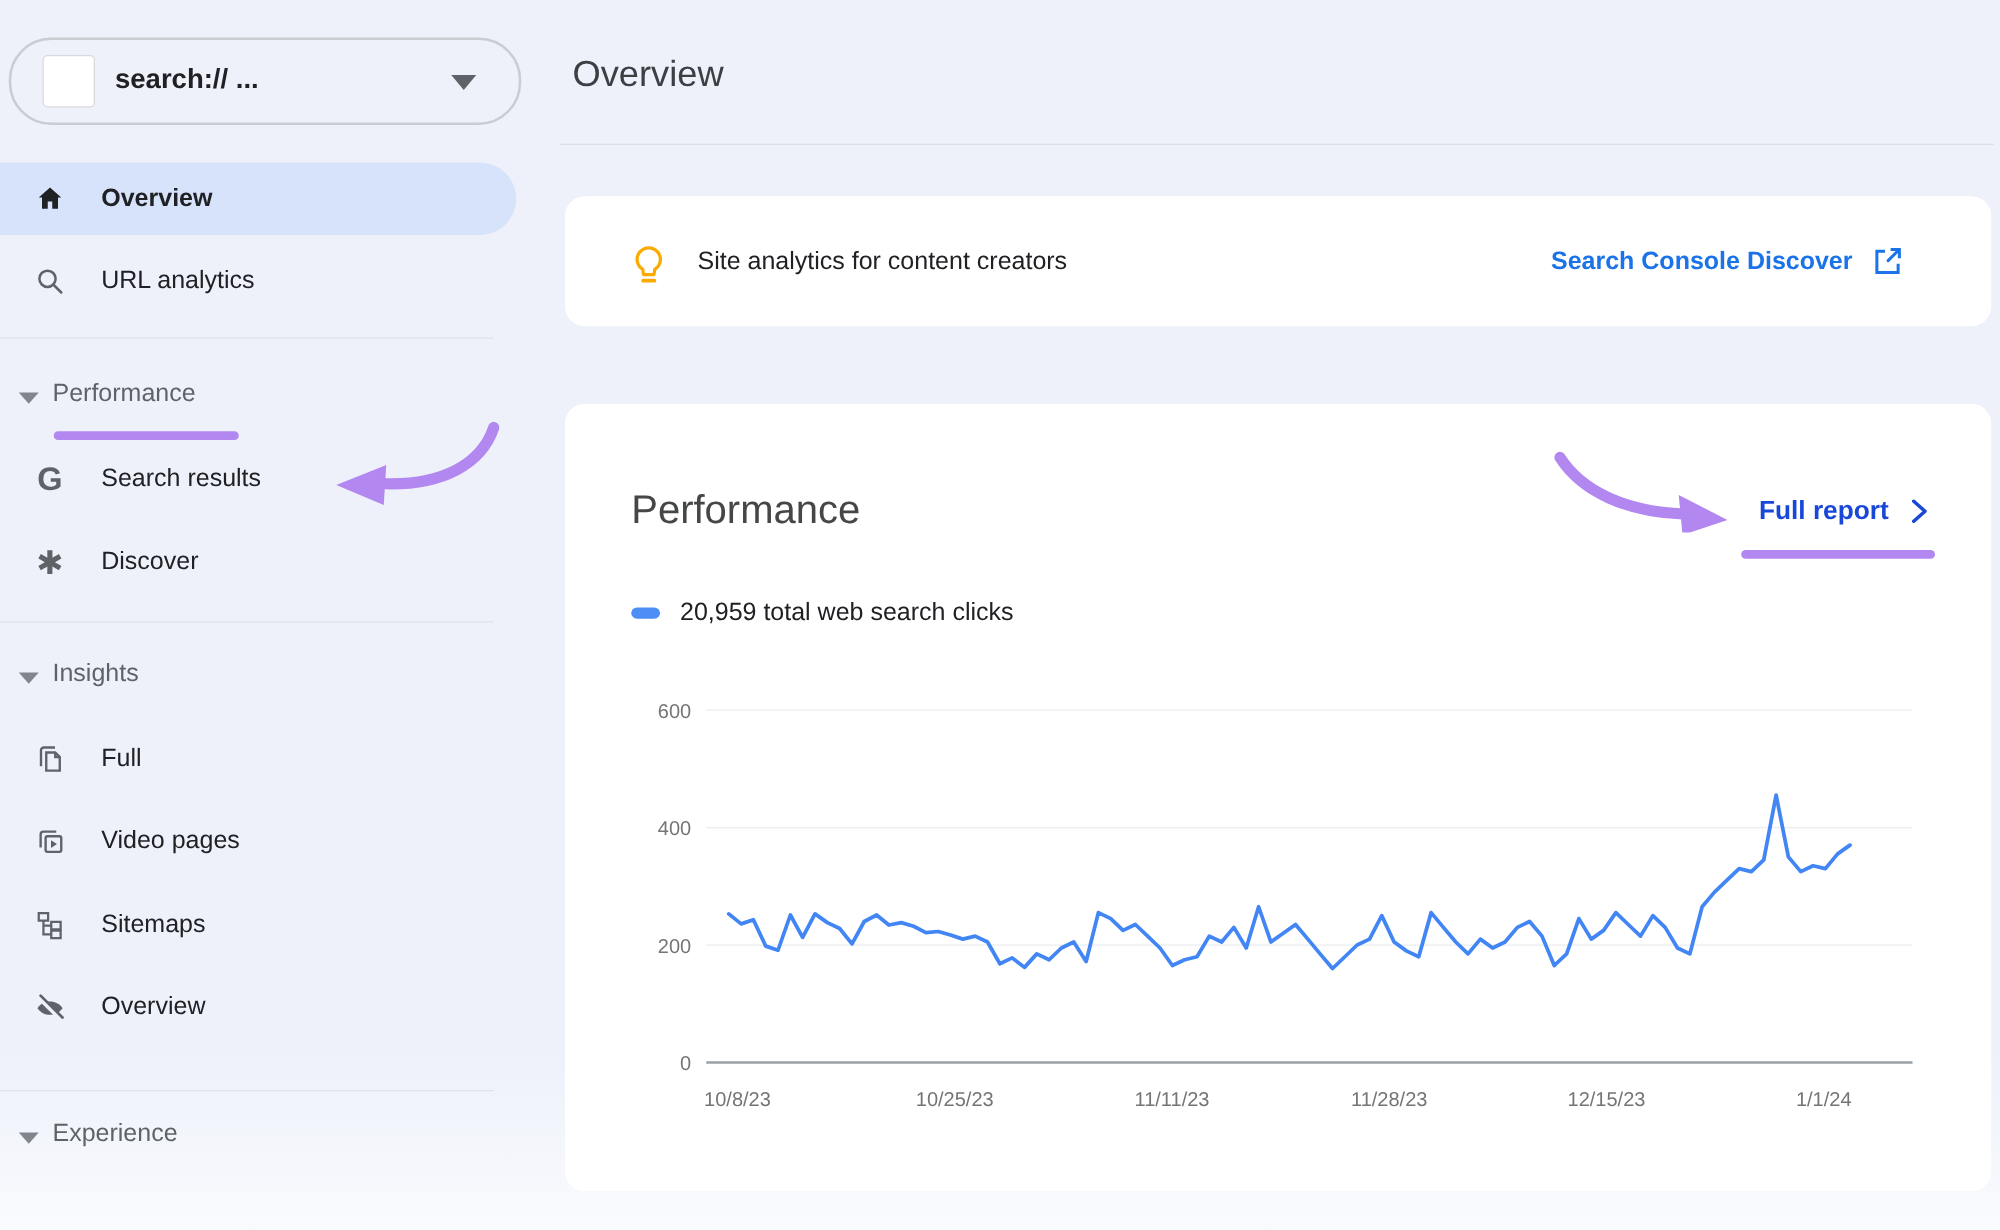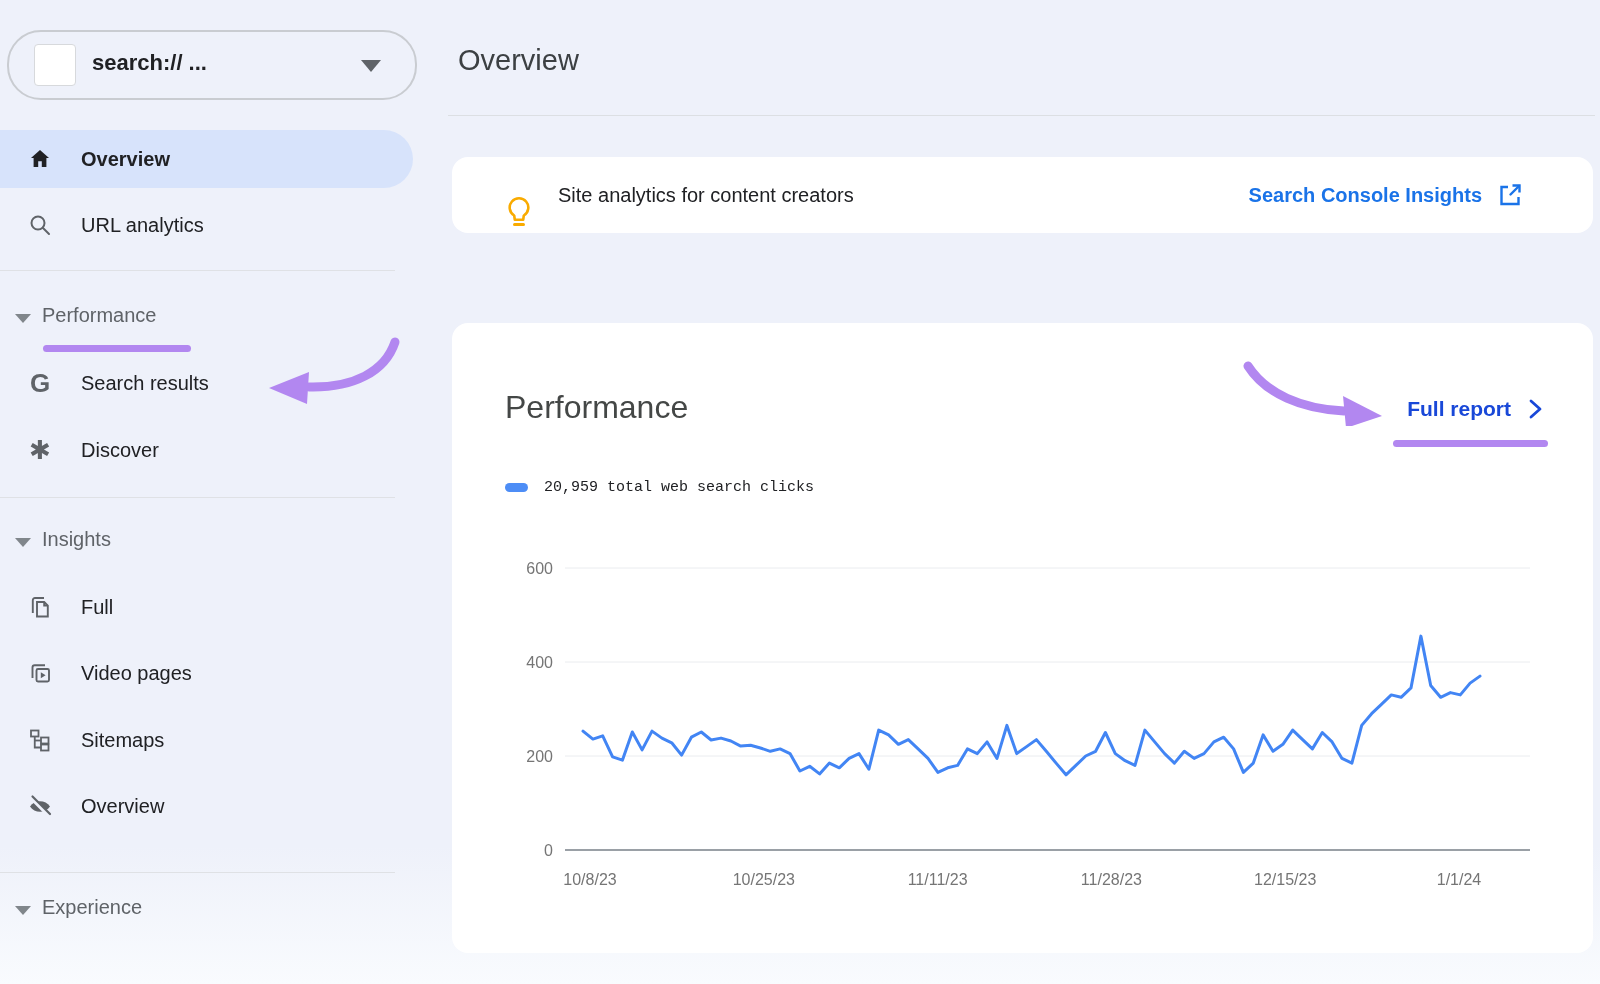--- a/index.html
+++ b/index.html
@@ -29,35 +29,35 @@
              border-top:9px solid #80868b;}
   .sec-label{position:absolute;left:42px;top:4px;font-size:20px;color:#5f6368;}
   .side-divider{position:absolute;left:0;width:395px;height:1px;background:#dfe1e5;}
   .g-glyph{font-size:26px;font-weight:700;color:#5f6368;line-height:1;}
   .asterisk-glyph{font-size:26px;color:#5f6368;line-height:1;}
 
   
   .page-title{position:absolute;left:458px;top:44px;font-size:29px;color:#3c4043;}
   .top-divider{position:absolute;left:448px;top:115px;width:1147px;height:1px;background:#dcdfe3;}
   .card{position:absolute;left:452px;width:1141px;background:#fff;border-radius:16px;}
-  .insights-card{top:157px;height:76px;}
+  .insights-card{top:157px;height:104px;}
   .bulb-wrap{position:absolute;left:50px;top:36px;}
   .insights-text{position:absolute;left:106px;top:0;bottom:0;display:flex;align-items:center;
                  font-size:20px;color:#202124;}
   .insights-link{position:absolute;right:70px;top:0;bottom:0;display:flex;align-items:center;gap:15px;
                  cursor:pointer;text-decoration:none;}
   .insights-link .link-text{font-size:20px;font-weight:700;color:#1a73e8;}
 
   .perf-card{top:323px;height:630px;}
   .perf-title{position:absolute;left:53px;top:66px;font-size:32px;color:#444746;}
   .full-report{position:absolute;right:50px;top:74px;display:flex;align-items:center;gap:17px;cursor:pointer;text-align:center;}
   .full-report .link-text{font-size:21px;font-weight:700;color:#1948d8;}
   .legend{position:absolute;left:53px;top:156px;display:flex;align-items:center;gap:16px;}
   .legend-dash{width:23px;height:9px;border-radius:5px;background:#4d8df6;}
-  .legend-text{font-size:15px;color:#202124;font-family:Liberation Mono, monospace;}
+  .legend-text{font-size:20px;color:#202124;}
   #chart-svg{position:absolute;left:0;top:0;}
   #chart-svg text{fill:#757575;font-size:16px;font-family:"Liberation Sans",sans-serif;}
 
   
   .annot-underline{position:absolute;height:7px;border-radius:4px;background:#b287f0;z-index:5;}
   .annot-svg{position:absolute;z-index:5;}
 </style>
 </head>
 <body>
 
@@ -179,21 +179,21 @@
 
     <section class="card insights-card">
       <span class="bulb-wrap">
         <svg width="34" height="36" viewBox="0 0 34 36" fill="none" stroke="#f9ab00" stroke-width="2.6">
           <path d="M12.2 22.5 a9.3 9.3 0 1 1 9.6 0 l-0.6 4.2 h-8.4 Z" stroke-linejoin="round"></path>
           <line x1="12.5" y1="31.5" x2="21.5" y2="31.5" stroke-linecap="round" stroke-width="3"></line>
         </svg>
       </span>
       <span class="insights-text">Site analytics for content creators</span>
       <a class="insights-link">
-        <span class="link-text">Search Console Insights</span>
+        <span class="link-text">Search Console Discover</span>
         <span style="display:flex;">
           <svg width="26" height="26" viewBox="0 0 26 26" fill="none" stroke="#1a73e8" stroke-width="2.4">
             <path d="M11 5 H4.5 V22 H21.5 V15"></path>
             <path d="M13.5 12.5 L22 4" stroke-linecap="round"></path>
             <path d="M15.5 3.5 H22.5 V10.5"></path>
           </svg>
         </span>
       </a>
     </section>
 

